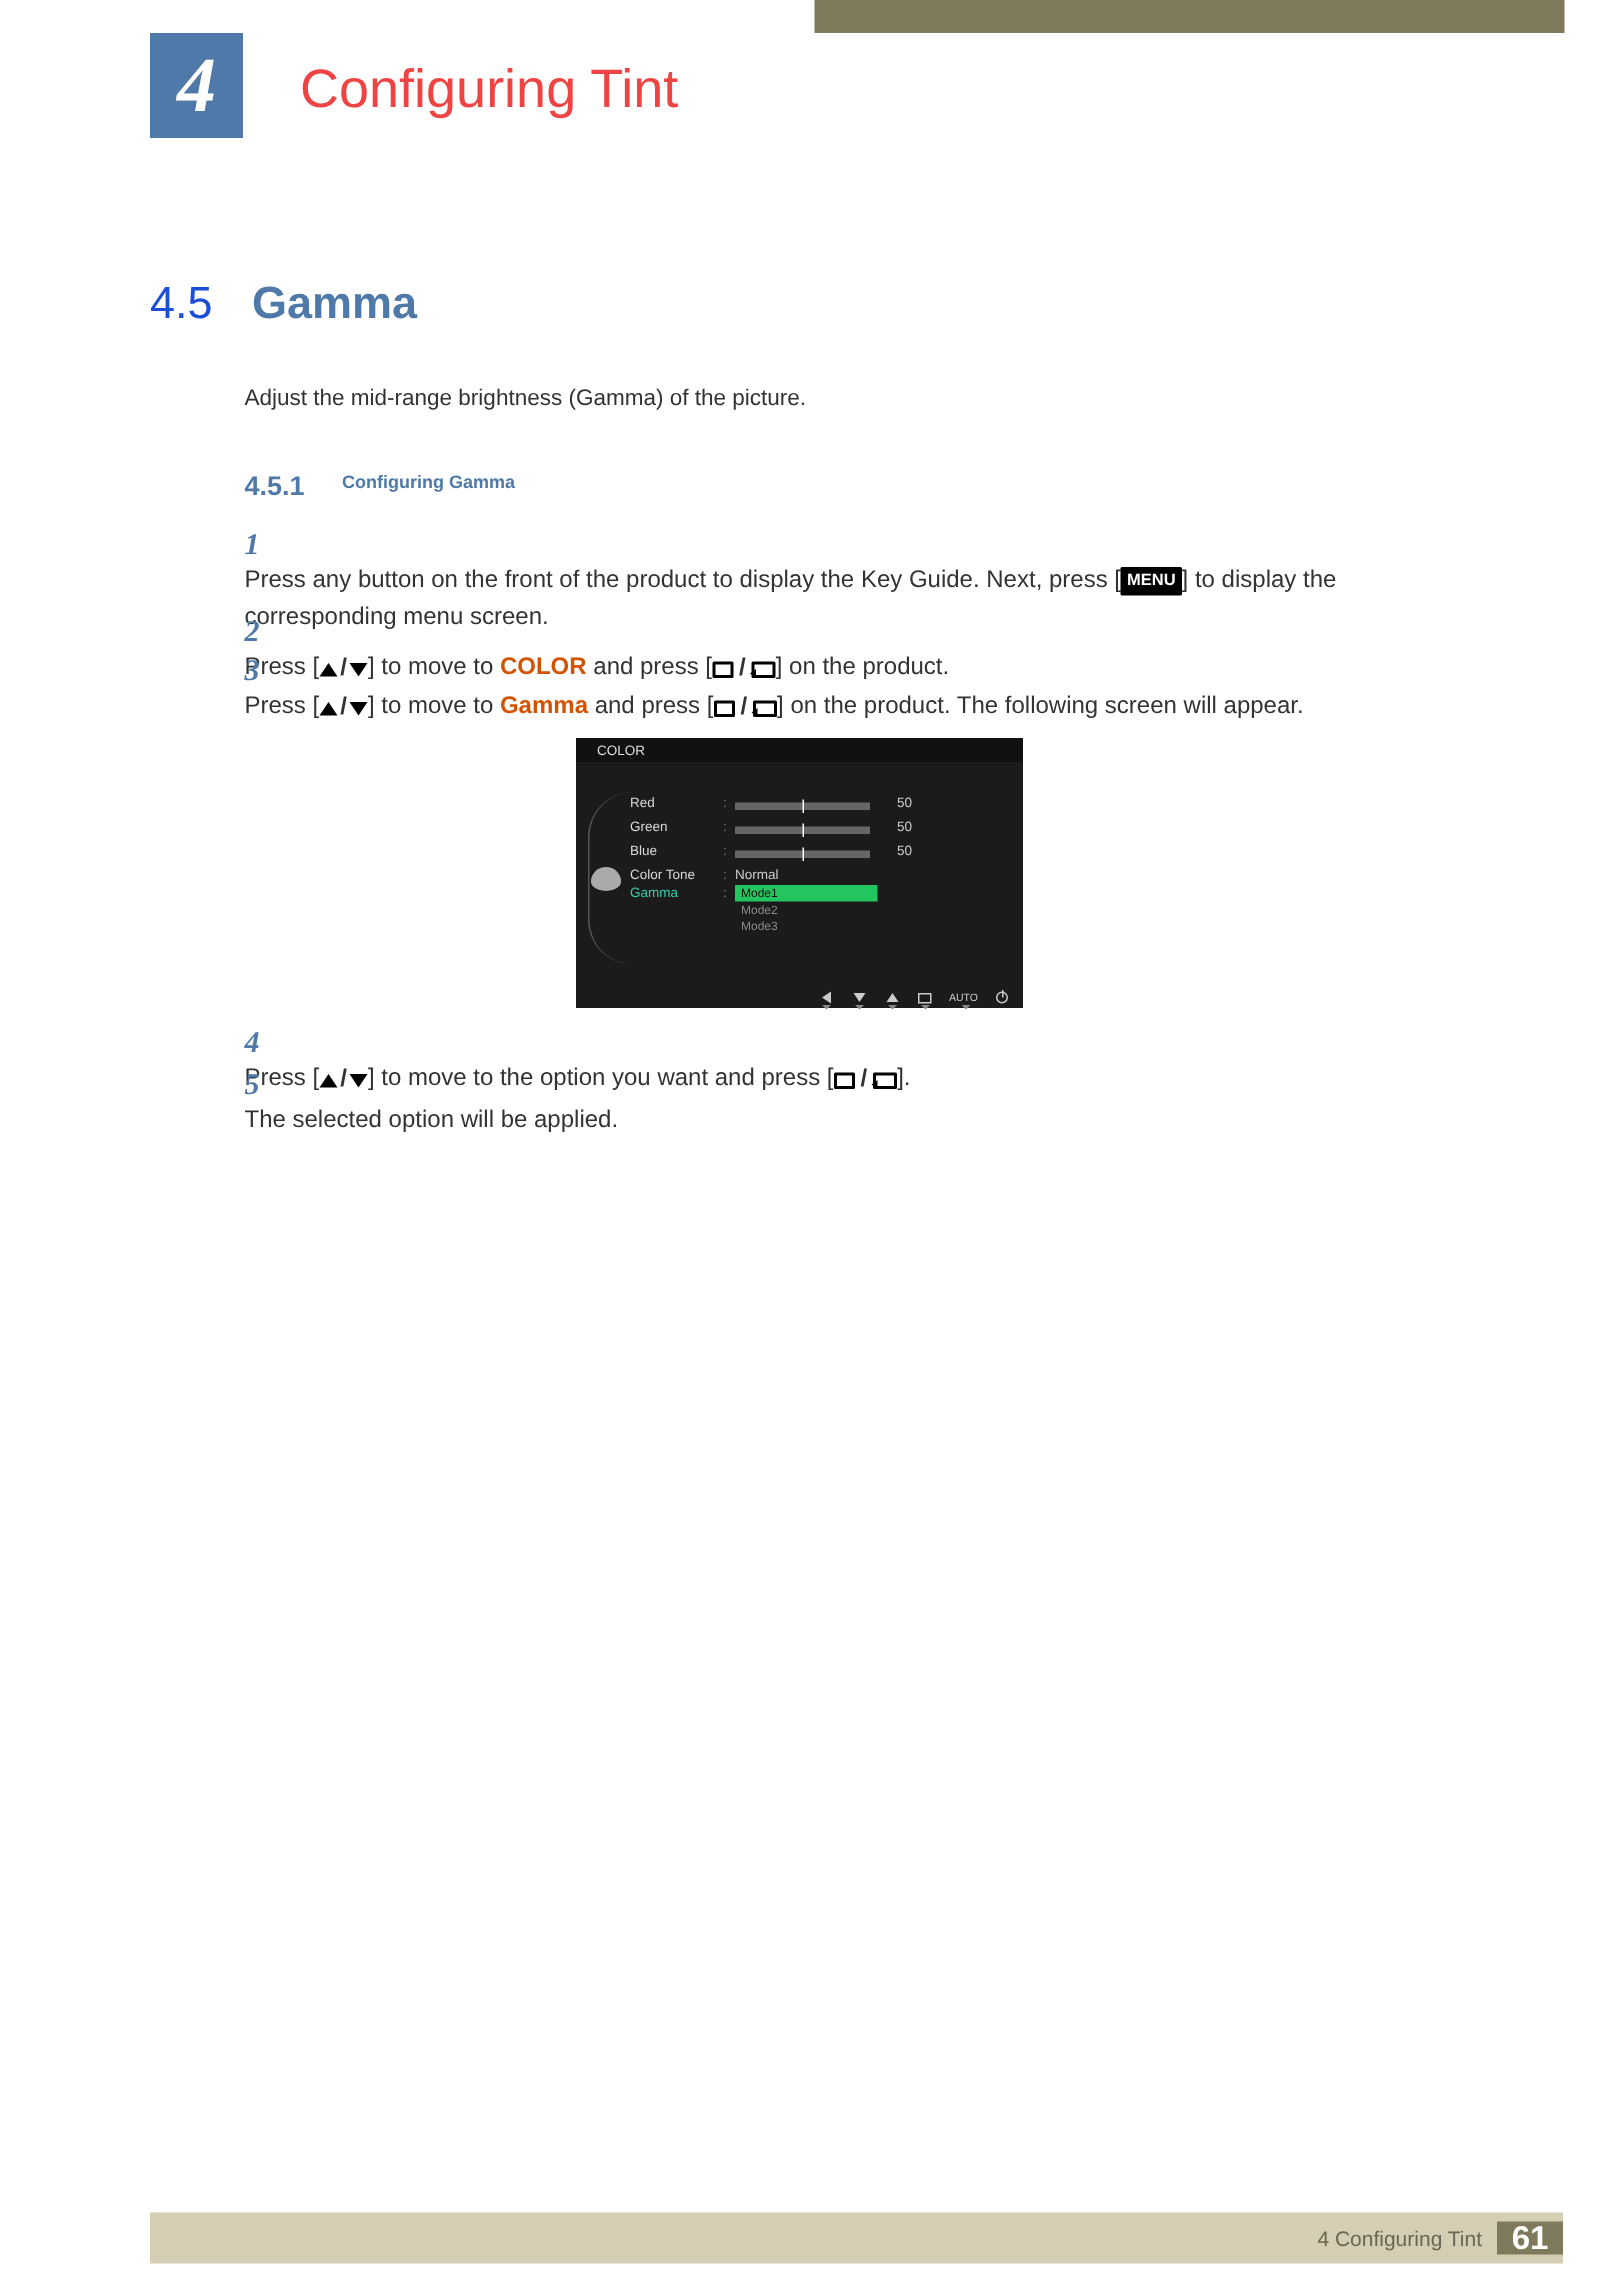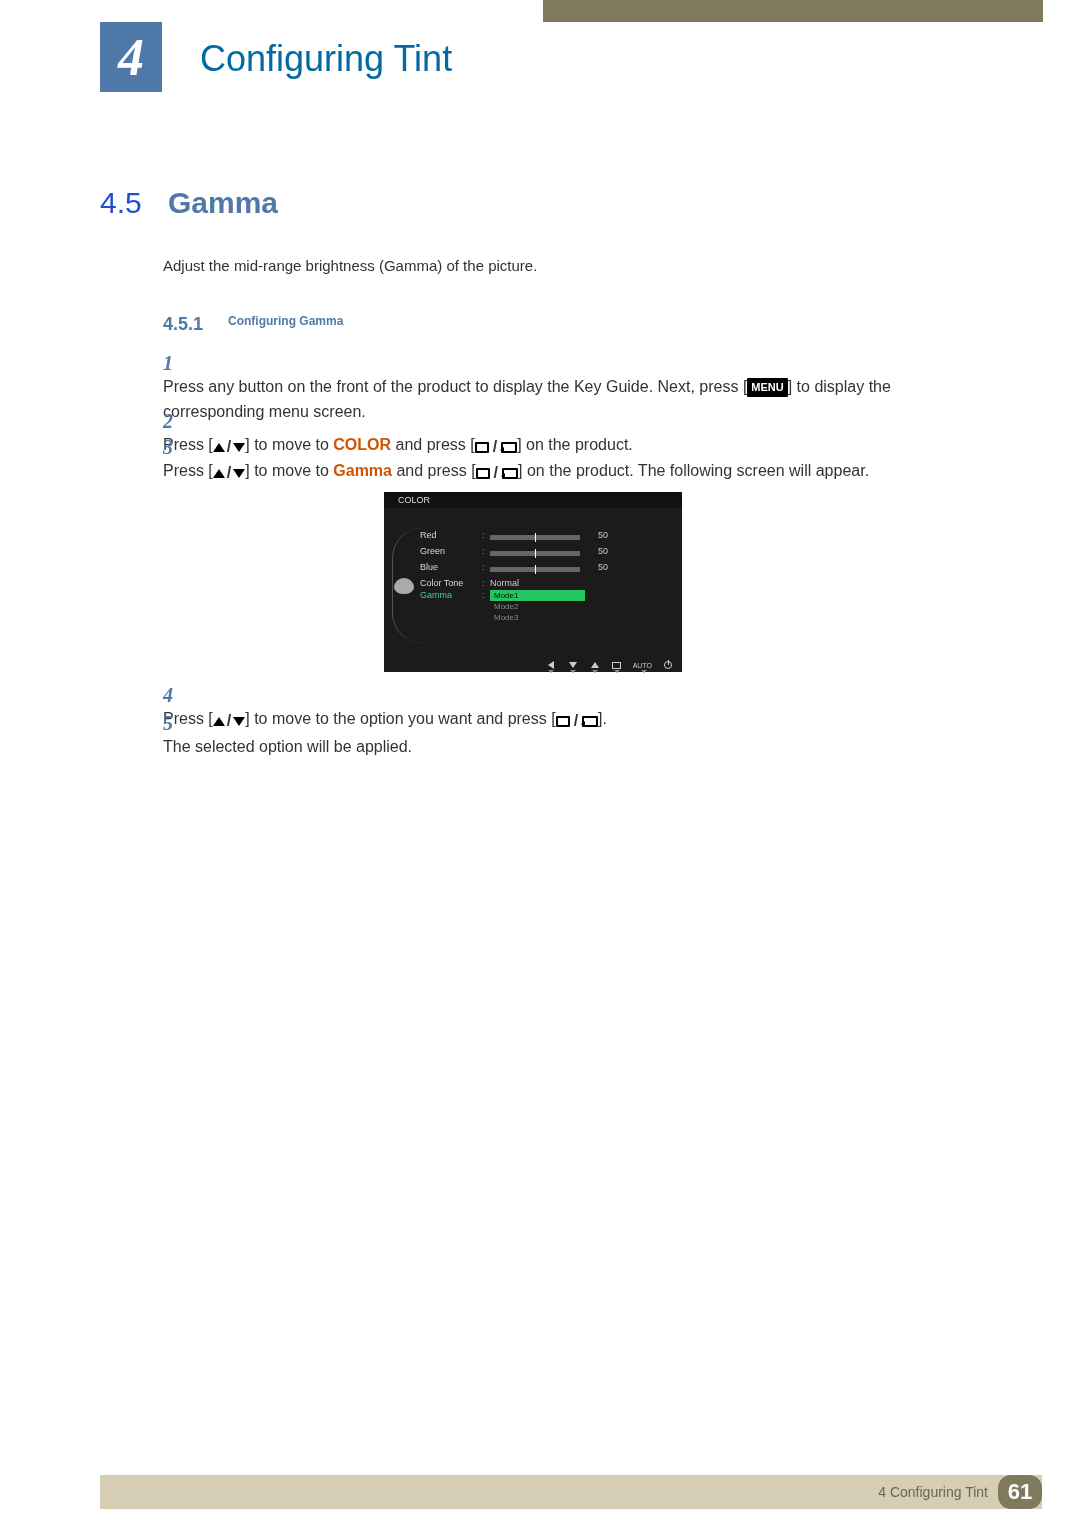--- a/index.html
+++ b/index.html
@@ -1,20 +1,20 @@
 <!DOCTYPE html>
 <html><head>
 <meta charset="utf-8">
 <style>
   * { box-sizing: border-box; margin: 0; padding: 0; }
   html, body { width: 1080px; height: 1527px; font-family: Arial, Helvetica, sans-serif; background: #fff; color: #333; position: relative; }
   .top-olive-bar { position: absolute; top: 0; left: 543px; width: 500px; height: 22px; background: #7f7a5b; }
   .chapter-num-box { position: absolute; top: 22px; left: 100px; width: 62px; height: 70px; background: #4f79a8; display: flex; align-items: center; justify-content: center; }
   .chapter-num-box span { color: #fff; font-size: 52px; font-style: italic; font-weight: bold; font-family: Georgia, serif; }
-  .chapter-title { position: absolute; top: 38px; left: 200px; font-size: 36px; color: #0369a1; font-weight: normal; }
+  .chapter-title { position: absolute; top: 38px; left: 200px; font-size: 36px; color: #ef4444; font-weight: normal; }
   .section-number { position: absolute; top: 186px; left: 100px; font-size: 30px; color: #1d4ed8; font-weight: normal; }
   .section-title { position: absolute; top: 186px; left: 168px; font-size: 30px; color: #4f79a8; font-weight: bold; }
   .section-desc { position: absolute; top: 257px; left: 163px; font-size: 15px; color: #333; }
   .subsection-number { position: absolute; top: 314px; left: 163px; font-size: 18px; color: #4f79a8; font-weight: bold; }
   .subsection-title { position: absolute; top: 314px; left: 228px; font-size: 12px; color: #4f79a8; font-weight: bold; }
   .step { position: absolute; left: 163px; right: 100px; }
   .step-num { color: #4f79a8; font-style: italic; font-weight: bold; font-size: 20px; display: inline-block; width: 24px; vertical-align: top; font-family: Georgia, serif; }
   .step-text { display: inline-block; width: calc(100% - 28px); font-size: 16px; line-height: 1.55; color: #333; vertical-align: top; }
   .step1 { top: 352px; }
   .step2 { top: 410px; }
@@ -56,21 +56,21 @@
   .osd-fbtn .tri-down-s { width:0;height:0;border-left:4px solid transparent;border-right:4px solid transparent;border-top:6px solid #ccc; }
   .osd-fbtn .tri-up-s { width:0;height:0;border-left:4px solid transparent;border-right:4px solid transparent;border-bottom:6px solid #ccc; }
   .osd-fbtn .rect-s { width:9px;height:7px;border:1px solid #ccc; }
   .osd-fbtn .auto-txt { font-size:7px; color:#ccc; }
   .osd-fbtn .pwr { width:8px;height:8px;border:1px solid #ccc;border-radius:50%;position:relative; }
   .osd-fbtn .pwr::after{content:"";position:absolute;left:3px;top:-2px;width:1px;height:5px;background:#ccc;}
   .osd-ftick { position:absolute; bottom:-3px; width:0;height:0;border-left:3px solid transparent;border-right:3px solid transparent;border-top:3px solid #888; left:3px;}
   
   .footer-bar { position: absolute; bottom: 18px; left: 100px; right: 38px; height: 34px; background: #d6ceb4; display: flex; align-items: center; justify-content: flex-end; }
   .footer-label { font-size: 14px; color: #6b6652; margin-right: 10px; }
-  .page-num { background: #7f7a5b; color: #fff; width: 44px; height: 34px; display: flex; align-items: center; justify-content: center; font-size: 22px; font-weight: bold; border-radius: 13px; }
+  .page-num { background: #7f7a5b; color: #fff; width: 44px; height: 22px; display: flex; align-items: center; justify-content: center; font-size: 22px; font-weight: bold; }
 </style>
 </head>
 <body>
 
 <div class="top-olive-bar"></div>
 
 <div class="chapter-num-box">
   <span>4</span>
 </div>
 <div class="chapter-title">Configuring Tint</div>

